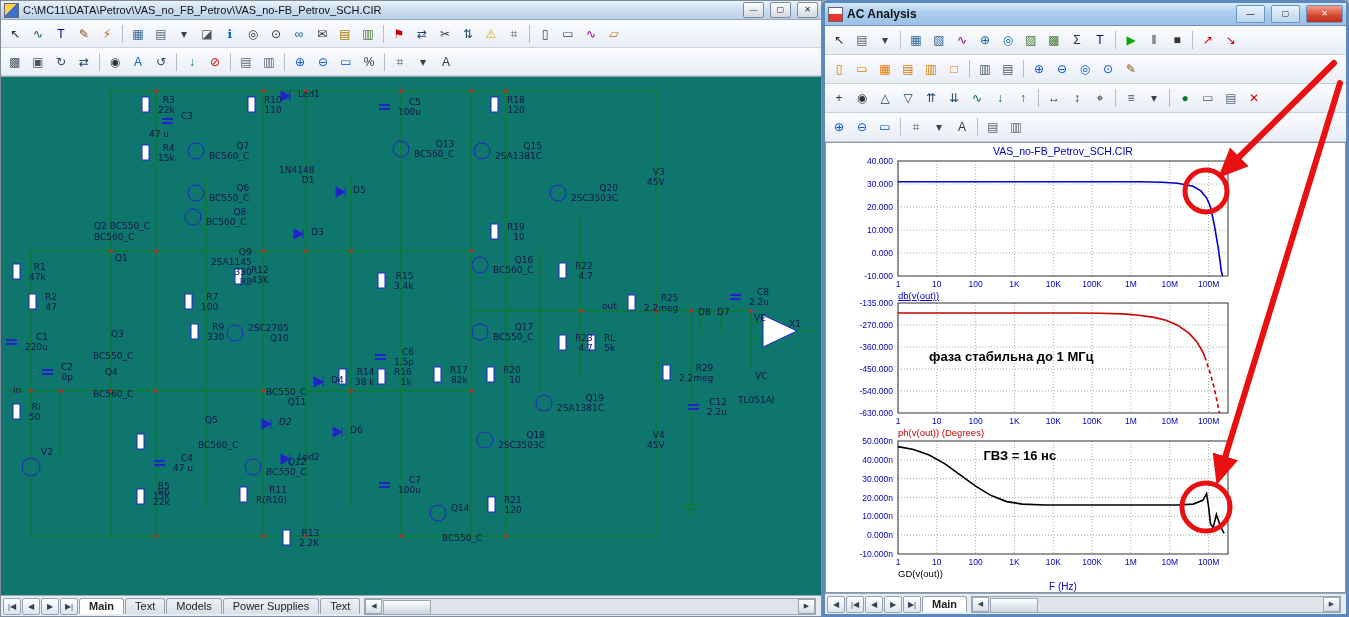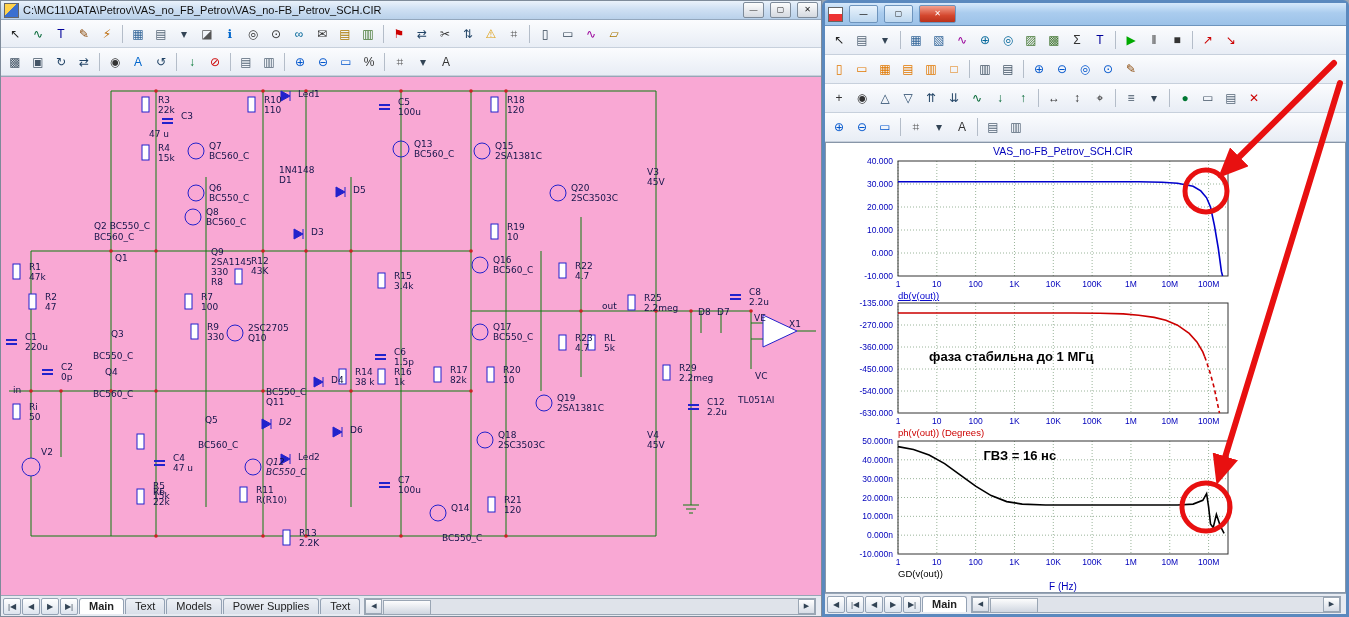--- a/index.html
+++ b/index.html
@@ -17,21 +17,21 @@
   .wbtn{width:19px;height:14px;border:1px solid #7e8b9a;border-radius:2px;background:linear-gradient(#fdfdfd,#d4d9e0);
         font-size:8px;line-height:13px;text-align:center;color:#222;margin-left:2px;cursor:default;}
   .rt .wbtn{width:27px;height:16px;line-height:15px;background:linear-gradient(#e9f3fc,#bdd7ef);border-color:#6d94bd;}
   .rt .close{background:linear-gradient(#f3a08e,#d4472e 60%,#b9321c);color:#fff;font-weight:bold;width:35px;}
   .tbrow{display:flex;align-items:center;gap:1px;padding:1px 3px;background:linear-gradient(#fbfcfe,#e8edf5);
          border-bottom:1px solid #c7d0dc;flex:0 0 25px;}
   .rwin .tbrow{flex:0 0 26px;}
   .ti{width:20px;height:20px;display:flex;align-items:center;justify-content:center;font-size:12px;color:#345;
       border:1px solid transparent;border-radius:2px;}
   .tsep{width:1px;height:18px;background:#b4bdc9;margin:0 3px;}
-  .canvas{position:relative;flex:1;background:#f9a8d4;border-top:1px solid #98a6b6;overflow:hidden;}
+  .canvas{position:relative;flex:1;background:#0f766e;border-top:1px solid #98a6b6;overflow:hidden;text-align:right;}
   .slabel{position:absolute;font:9px/10px "DejaVu Sans",sans-serif;color:#14144a;white-space:pre;}
   .tabbar{display:flex;align-items:center;gap:1px;flex:0 0 20px;background:#e7ebf2;border-top:1px solid #98a6b6;padding:0 2px;}
   .tab{padding:1px 9px 2px;font-size:11px;color:#222;border:1px solid #94a2b4;border-bottom:none;
        border-radius:3px 3px 0 0;background:linear-gradient(#eef1f6,#d9dfe9);align-self:flex-end;}
   .tab.sel{background:#fff;font-weight:bold;}
   .tabbar .ti{width:16px;height:15px;font-size:8px;border:1px solid #94a2b4;background:linear-gradient(#fff,#dde4ee);}
   .hscroll{flex:1;display:flex;align-items:center;height:15px;margin:0 3px;border:1px solid #9aa6b4;background:#dfe3ea;}
   .sarr{width:15px;height:13px;font-size:7px;display:flex;align-items:center;justify-content:center;background:linear-gradient(#fff,#d7dde6);border:1px solid #9aa6b4;color:#345;}
   .strack{flex:1;height:13px;position:relative;}
   .sthumb{position:absolute;left:1px;top:0;width:46px;height:13px;background:linear-gradient(#fdfdfd,#cfd6e0);border:1px solid #9aa6b4;}
@@ -243,21 +243,21 @@
         <div class="slabel" style="left: 205px; top: 130px;">Q8
 BC560_C</div>
         <div class="slabel" style="left: 310px; top: 150px;">D3</div>
         <div class="slabel" style="left: 93px; top: 144px;">Q2 BC550_C</div>
         <div class="slabel" style="left: 93px; top: 155px;">BC560_C</div>
         <div class="slabel" style="left: 114px; top: 176px;">Q1</div>
         <div class="slabel" style="left: 210px; top: 170px;">Q9
 2SA1145
 330
 R8</div>
-        <div class="slabel" style="left: 250px; top: 179px;">R12
+        <div class="slabel" style="left: 250px; top: 188px;">R12
 43K</div>
         <div class="slabel" style="left: 393px; top: 194px;">R15
 3.4k</div>
         <div class="slabel" style="left: 506px; top: 145px;">R19
 10</div>
         <div class="slabel" style="left: 492px; top: 178px;">Q16
 BC560_C</div>
         <div class="slabel" style="left: 574px; top: 184px;">R22
 4.7</div>
         <div class="slabel" style="left: 28px; top: 185px;">R1
@@ -368,20 +368,21 @@
           <div class="sthumb"></div>
         </div>
       <span class="sarr">▶</span>
     </div>
   </div>
 </div>
 
 <div class="win rwin rt">
   <div class="titlebar rtitle">
     <span class="appicon chart-ic"></span>
+    <span class="ttext">AC Analysis</span>
     <span class="wbtn">—</span>
     <span class="wbtn">▢</span>
     <span class="wbtn close">✕</span>
   </div>
   <div class="tbrow">
       <span class="ti" style="color: rgb(34, 34, 34);">↖</span>
       <span class="ti" style="color: rgb(85, 102, 119);">▤</span>
       <span class="ti" style="color: rgb(51, 68, 85);">▾</span>
       <div class="tsep"></div>
       <span class="ti" style="color: rgb(51, 102, 153);">▦</span>

